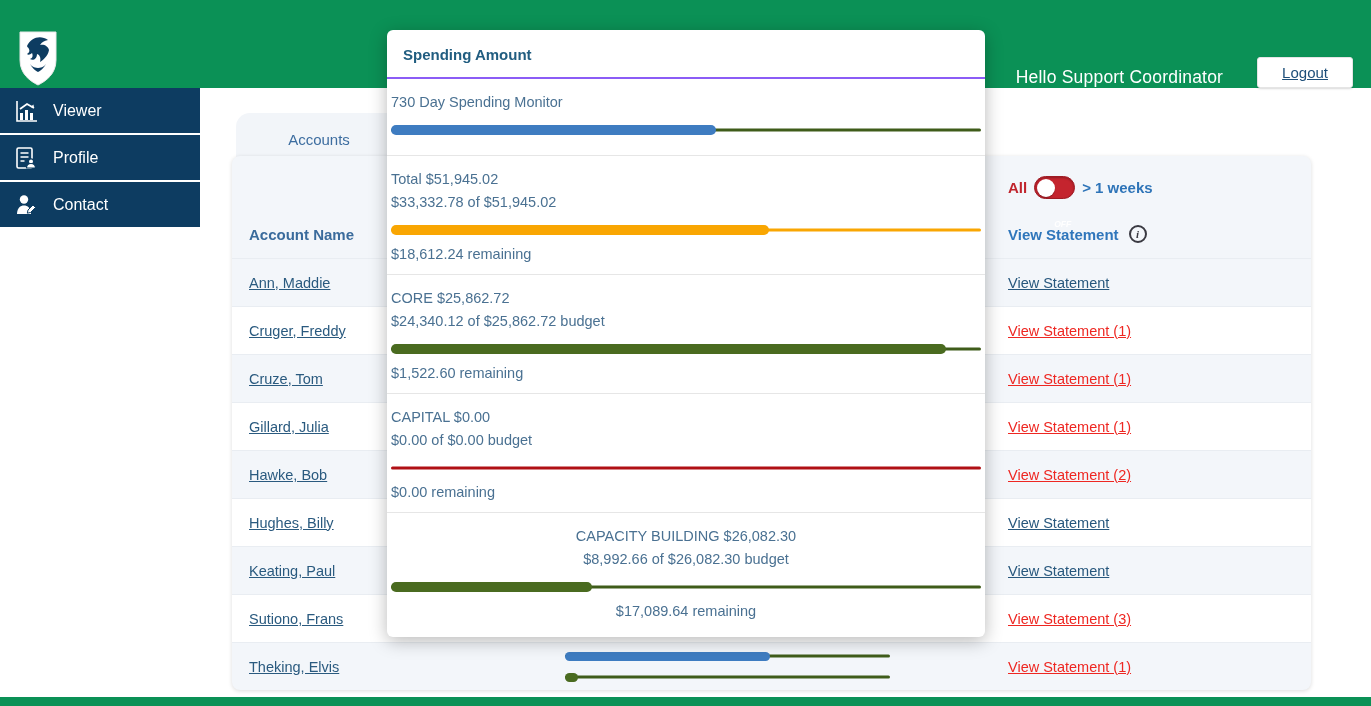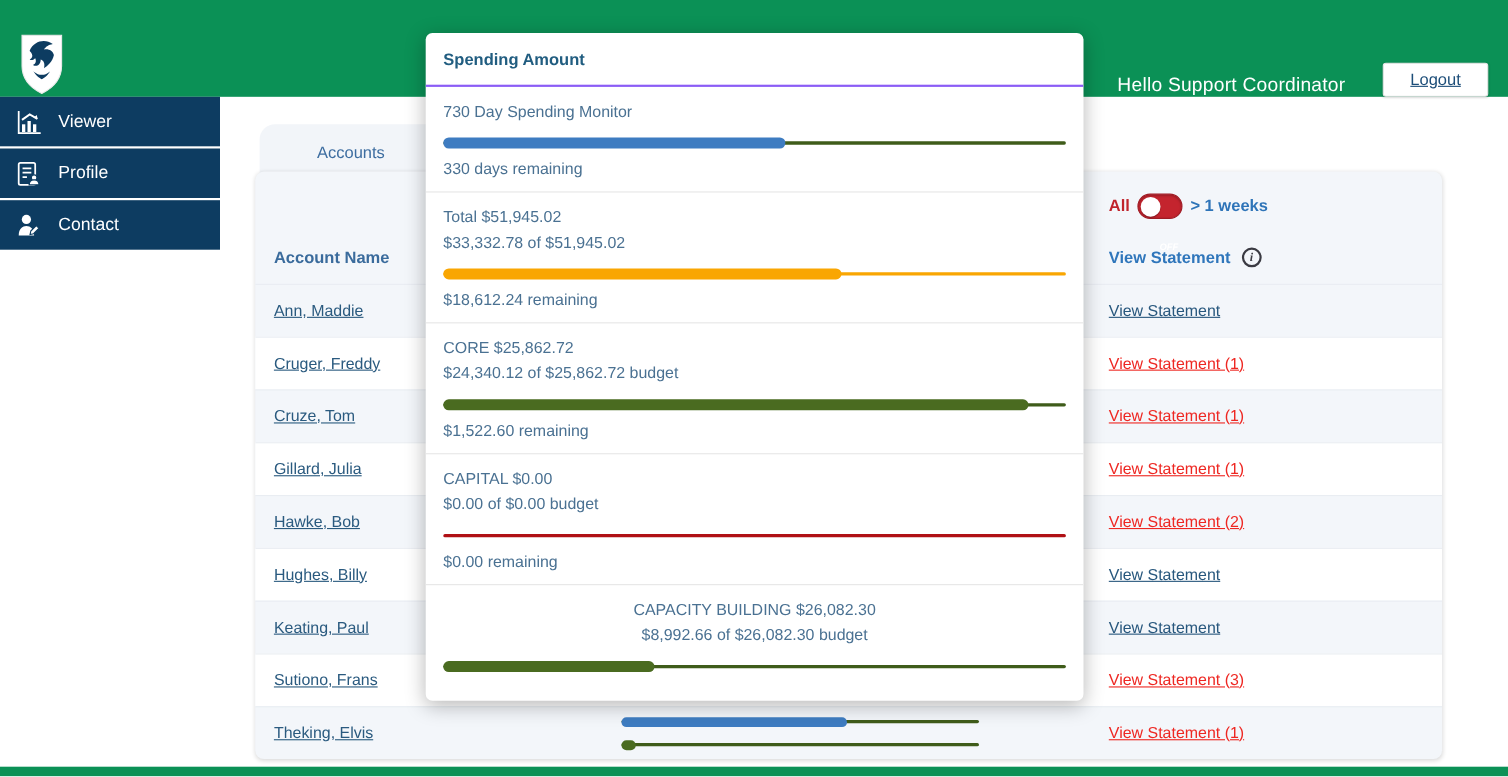--- a/index.html
+++ b/index.html
@@ -44,21 +44,21 @@
   .c-bars { display:flex; flex-direction:column; justify-content:center; gap:12px; height:100%; padding:6px 0; }
   .mini-bar { position:relative; width:325px; height:9px; }
   .stmt-link { font-size:14.5px; text-decoration:underline; cursor:pointer; }
 
   .bar-track { position:absolute; left:0; right:0; top:50%; transform:translateY(-50%); height:3px; border-radius:2px; }
   .bar-fill { position:absolute; left:0; top:0; bottom:0; border-radius:5px; }
 
   
   .modal { position:absolute; left:387px; top:30px; width:598px; background:#fff; border-radius:6px; box-shadow:0 4px 18px rgba(0,0,0,.28); z-index:10; overflow:hidden; }
   .modal-header { padding:16px 16px 14px; border-bottom:2px solid #8b5cf6; color:#215d80; font-size:15px; font-weight:bold; }
-  .m-section { padding:8px 16px 10px; border-bottom:1px solid #e6e6e6; }
+  .m-section { padding:8px 4px 10px; border-bottom:1px solid #e6e6e6; }
   .m-section:last-child { border-bottom:none; padding-bottom:16px;text-align:center; }
   .m-label { color:#4a7192; font-size:14.5px; line-height:19px; margin-top:6px; }
   .m-sub { margin-top:4px; }
   .m-bar { position:relative; height:10px; margin:13px 0 10px; }
   .m-remaining { margin-top:2px; }
 
   .footer-strip { position:absolute; bottom:0; left:0; width:100%; height:9px; background:#0b9156; z-index:3; }
 </style>
 </head>
 <body>
@@ -202,21 +202,20 @@
 
   <div class="modal">
     <div class="modal-header">Spending Amount</div>
     <div>
         <div class="m-section">
           <div class="m-label">730 Day Spending Monitor</div>
           <div class="m-bar">
             <div class="bar-track" style="background: rgb(63, 92, 26);"></div>
             <div class="bar-fill" style="background: rgb(62, 124, 193); width: 55%;"></div>
           </div>
-          <div class="m-label m-remaining">330 days remaining</div>
         </div>
         <div class="m-section">
           <div class="m-label">Total $51,945.02</div>
           <div class="m-label m-sub">$33,332.78 of $51,945.02</div>
           <div class="m-bar">
             <div class="bar-track" style="background: rgb(249, 166, 2);"></div>
             <div class="bar-fill" style="background: rgb(249, 166, 2); width: 64%;"></div>
           </div>
           <div class="m-label m-remaining">$18,612.24 remaining</div>
         </div>
@@ -237,18 +236,19 @@
           </div>
           <div class="m-label m-remaining">$0.00 remaining</div>
         </div>
         <div class="m-section">
           <div class="m-label">CAPACITY BUILDING $26,082.30</div>
           <div class="m-label m-sub">$8,992.66 of $26,082.30 budget</div>
           <div class="m-bar">
             <div class="bar-track" style="background: rgb(63, 92, 26);"></div>
             <div class="bar-fill" style="background: rgb(74, 107, 32); width: 34%;"></div>
           </div>
+          <div class="m-label m-remaining">$17,089.64 remaining</div>
         </div>
       </div>
   </div>
 
   <div class="footer-strip"></div>
 </div>
 
 </body></html>

